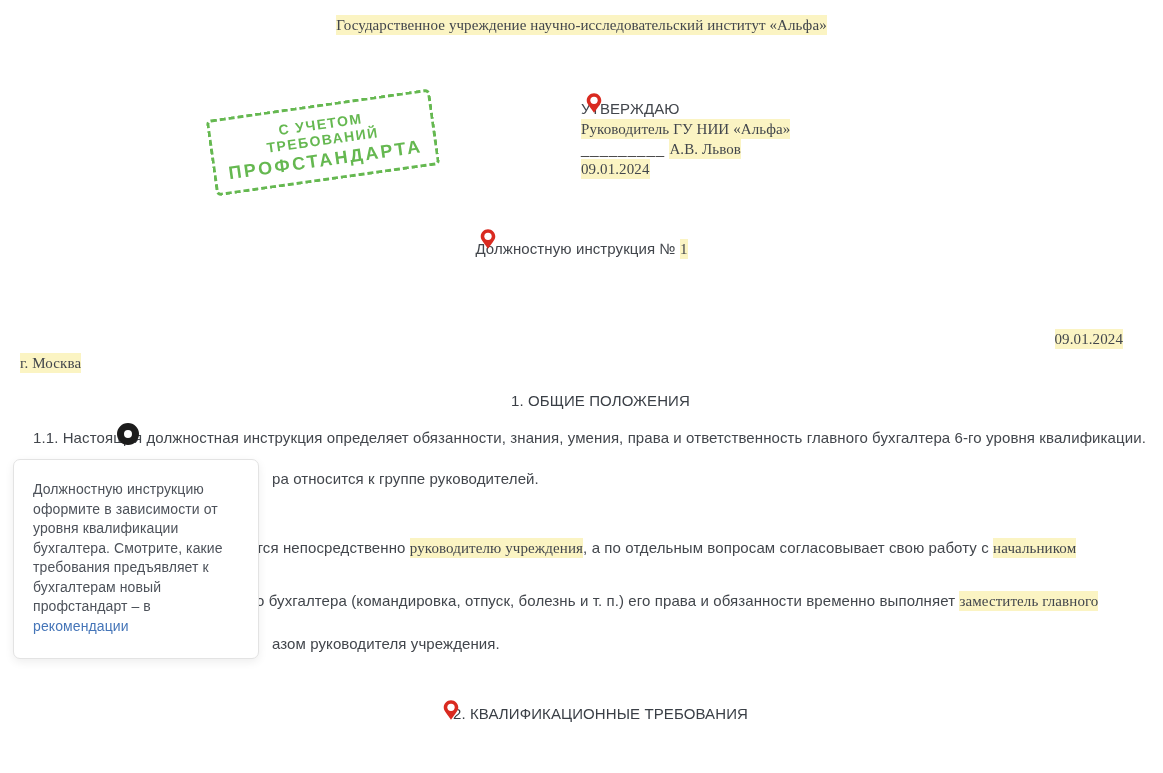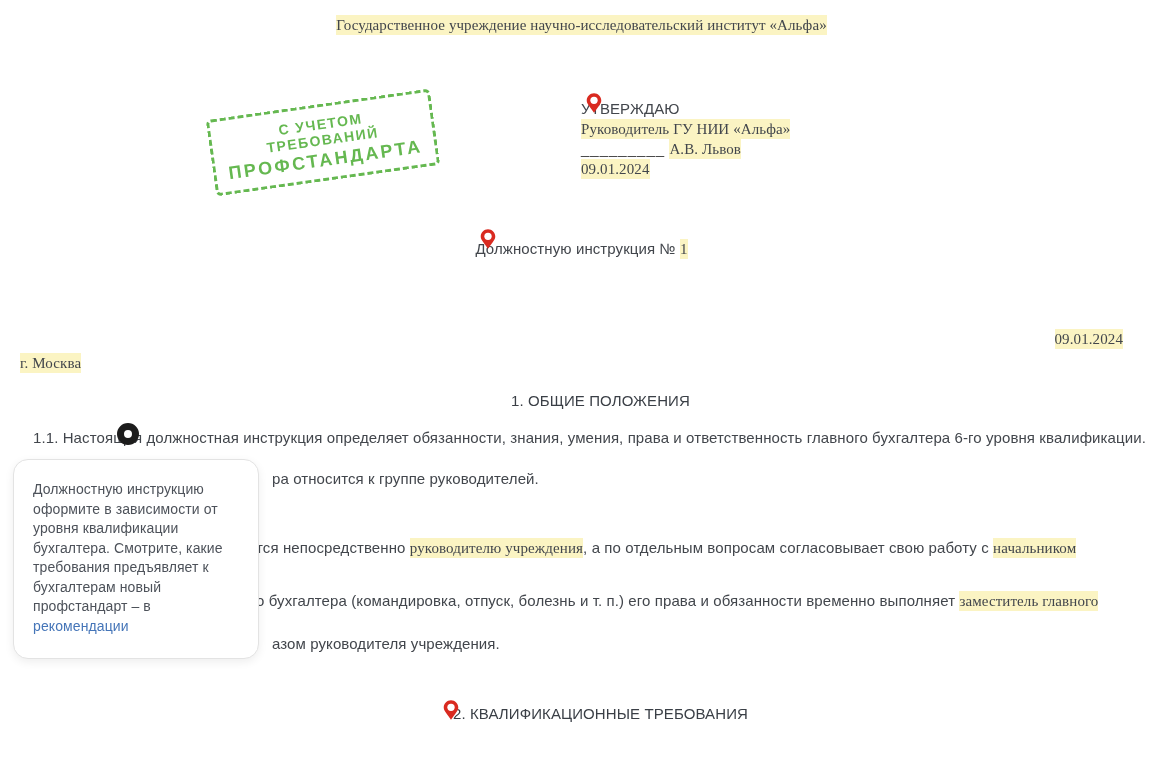--- a/index.html
+++ b/index.html
@@ -48,21 +48,21 @@
   .frag-12{top:470px;margin-left:16px;}
   .frag-13{top:504px;}
   .frag-14{top:539px;}
   .frag-15{top:592px;}
   .frag-16{top:635px;margin-left:16px;}
   .h2{top:705px;}
 
   
   .tooltip{
     position:absolute;left:13px;top:459px;width:206px;min-height:150px;
-    background:#fff;border:1px solid #e3e3e3;border-radius:15px;
+    background:#fff;border:1px solid #e3e3e3;border-radius:7px;
     box-shadow:0 3px 10px rgba(0,0,0,.07);
     padding:20px 19px 22px;z-index:5;
     font-size:14px;line-height:19.5px;color:#4d525a;letter-spacing:.1px;
   }
   .tooltip a{color:var(--link-blue);text-decoration:none;cursor:pointer;}
 </style>
 </head>
 <body>
 
 <div class="page">

